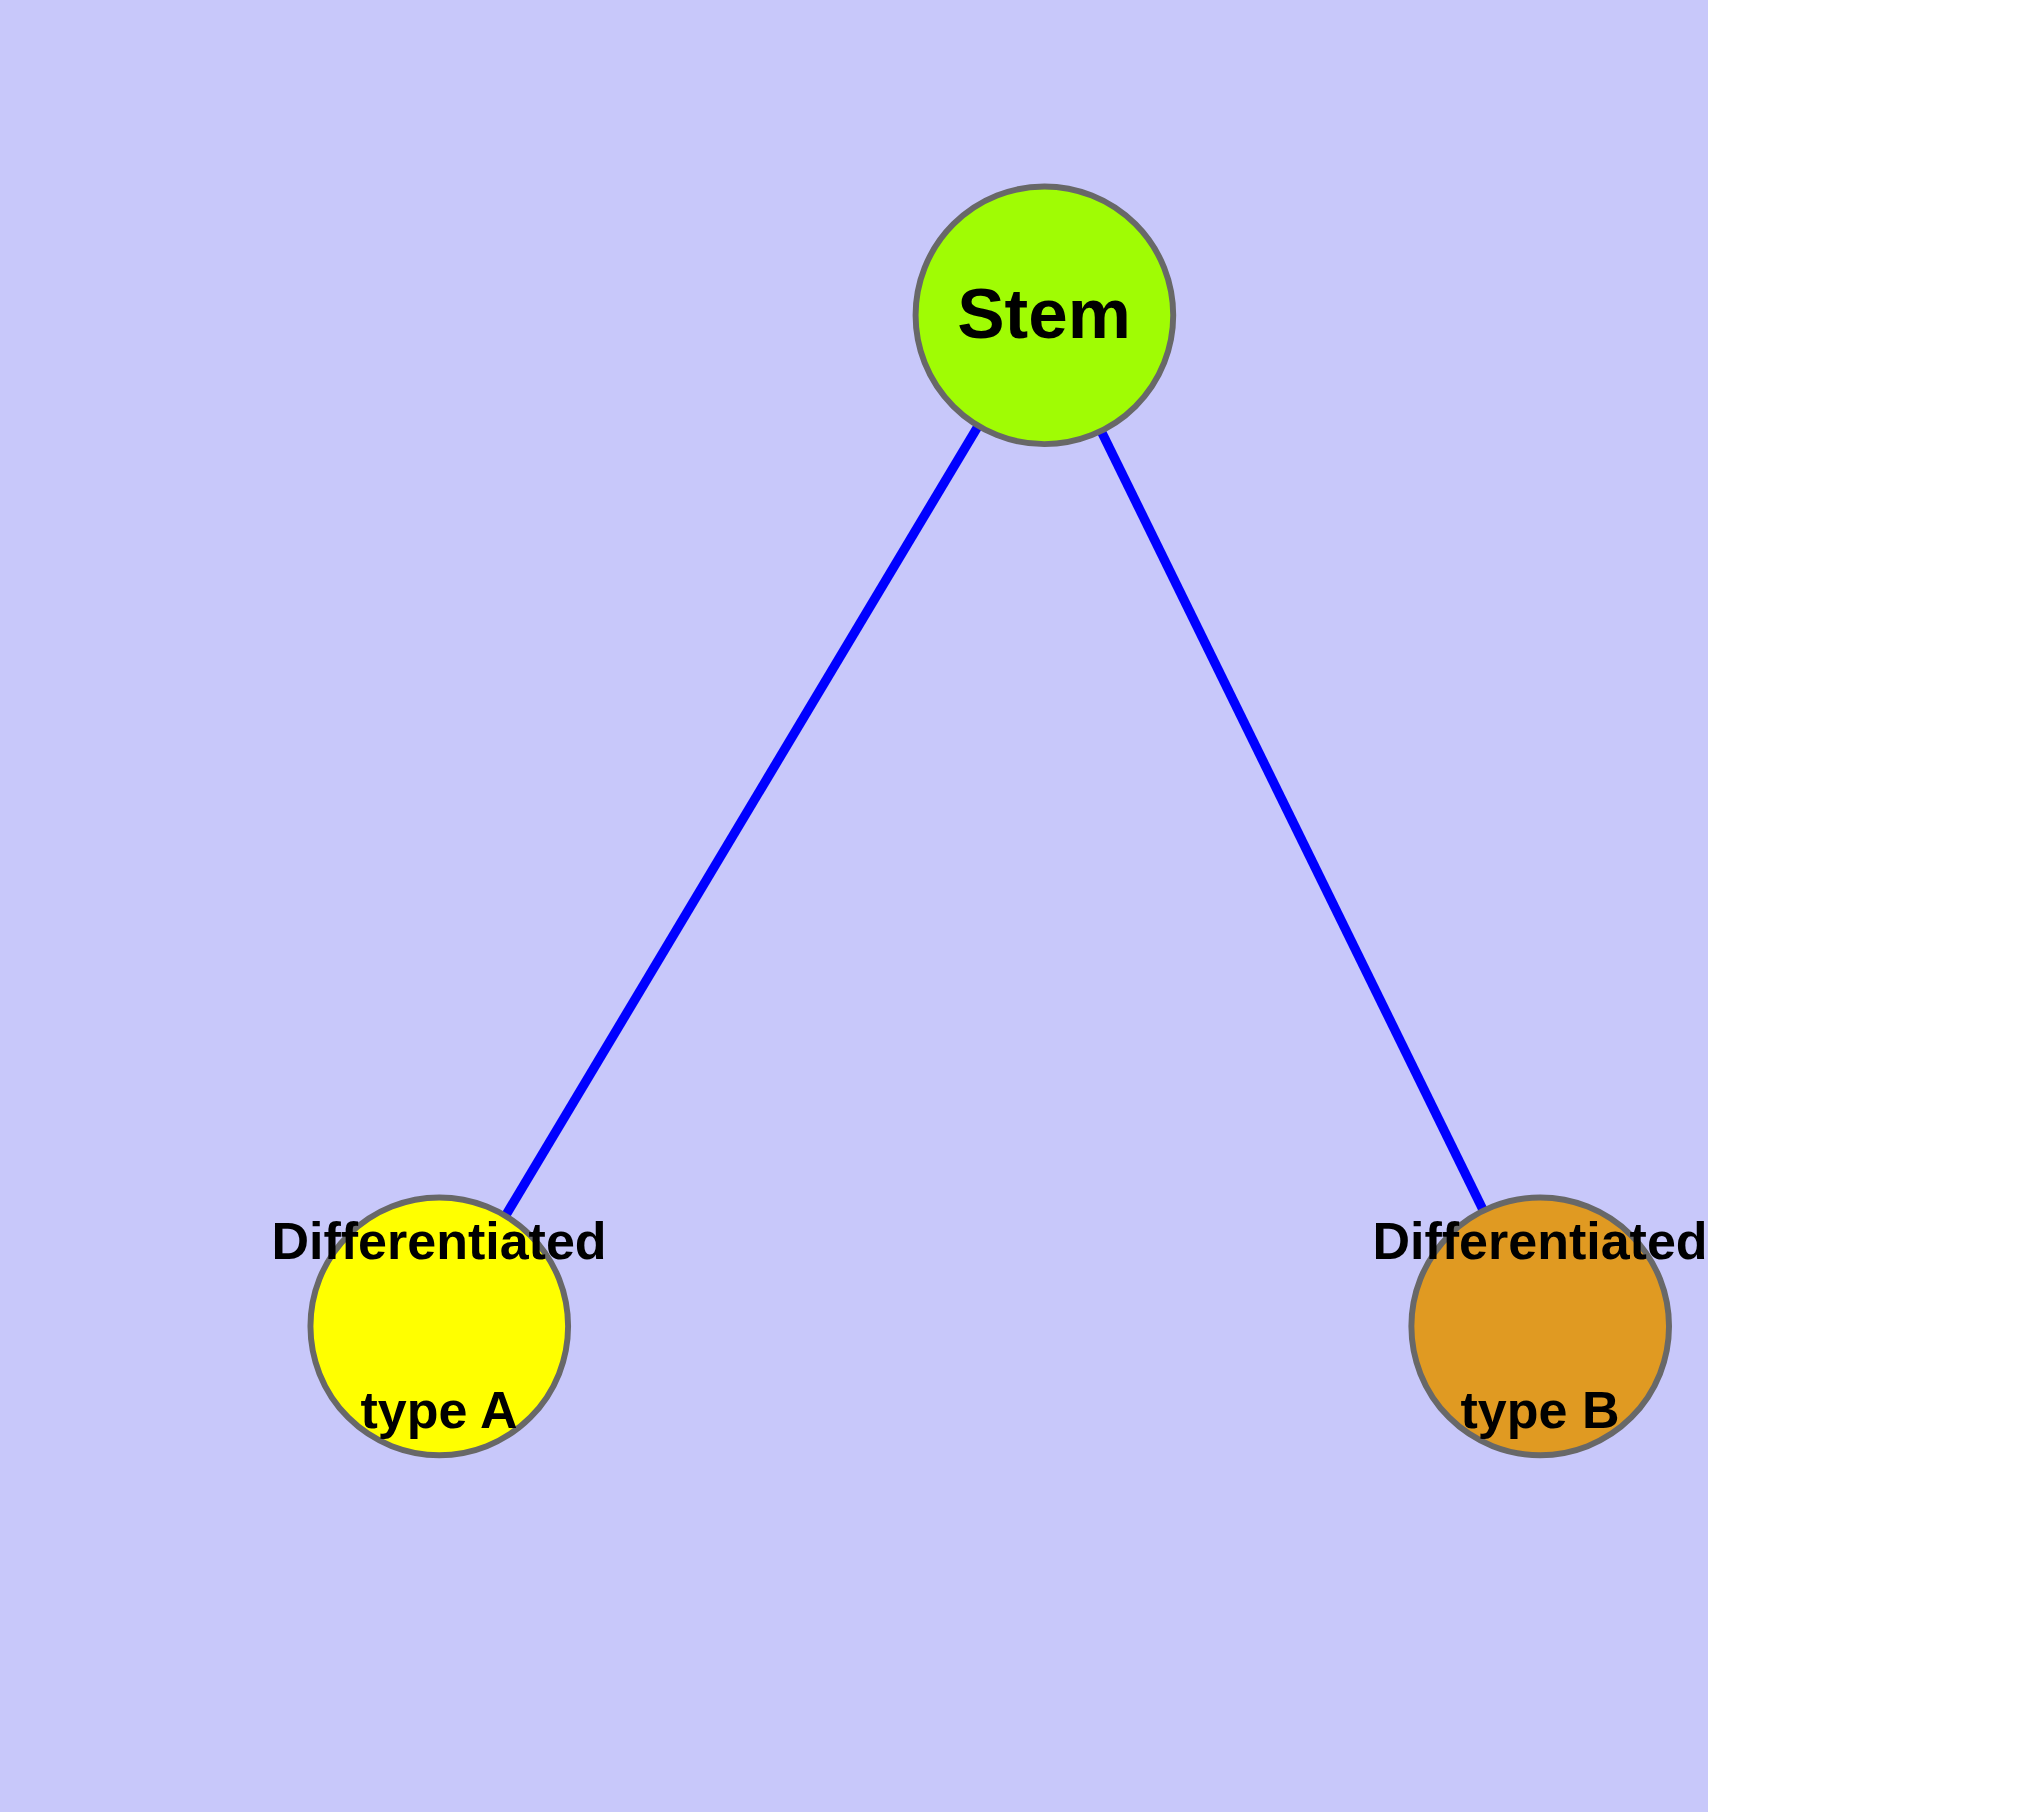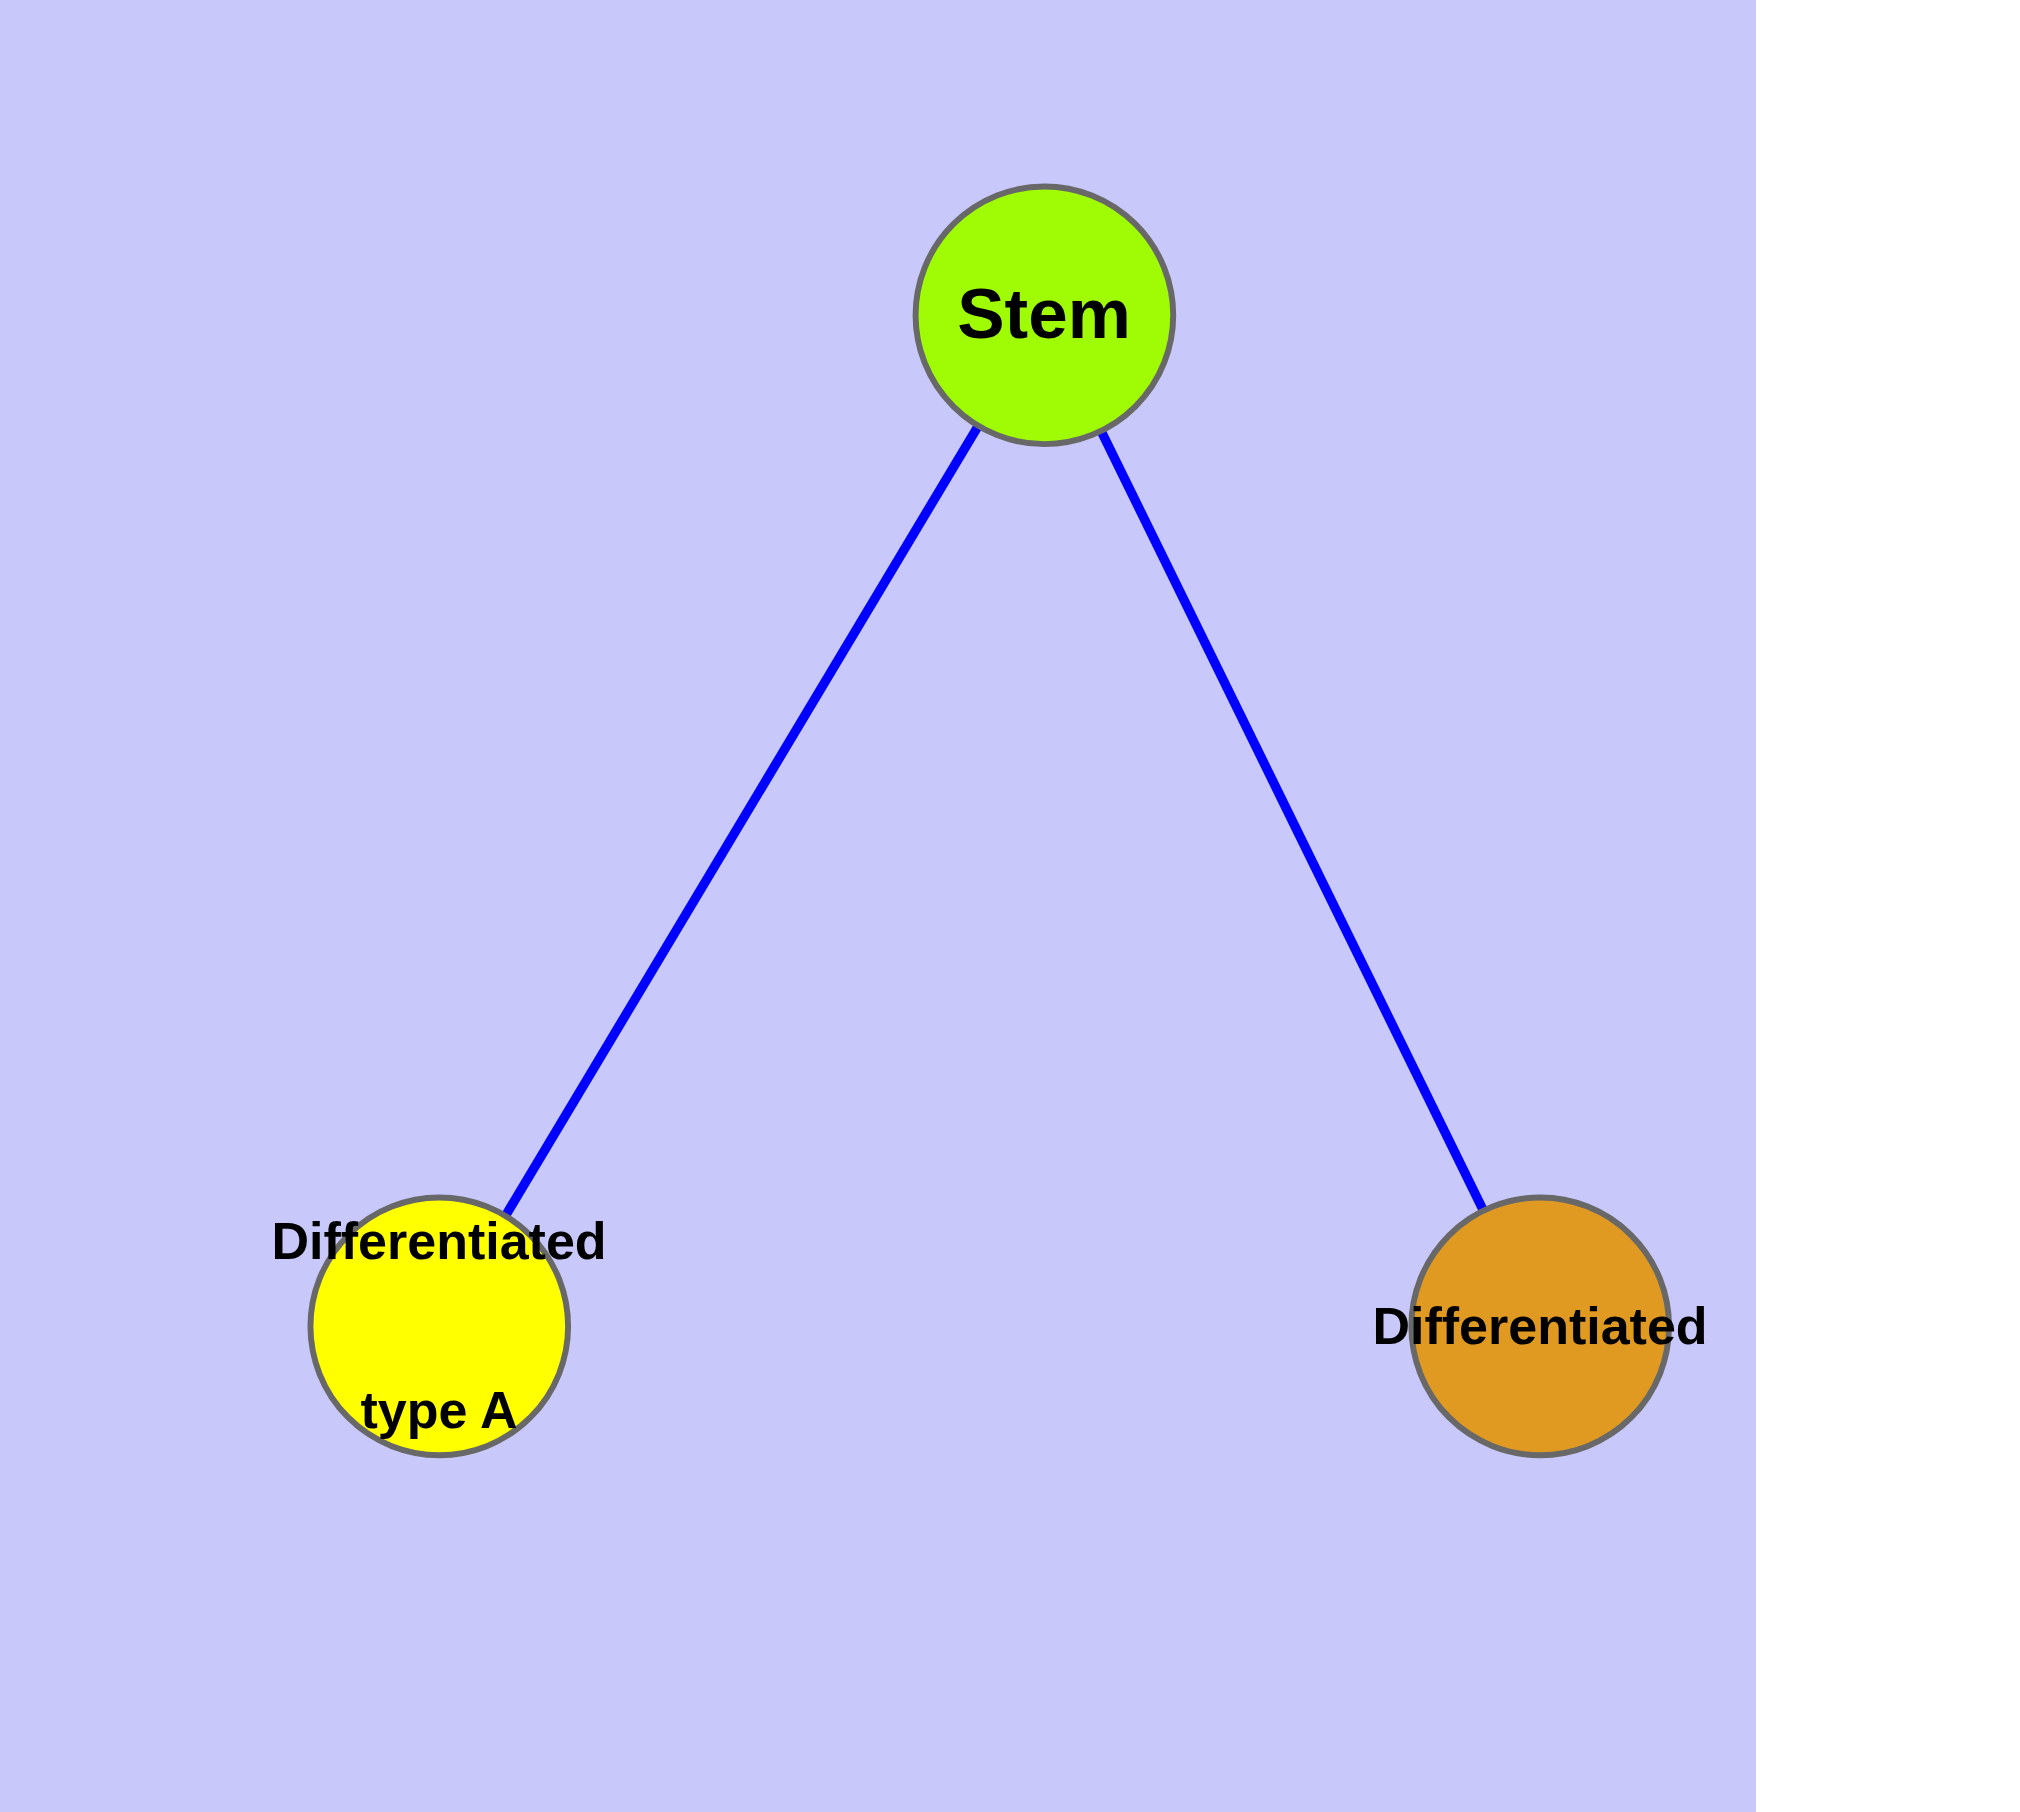--- a/index.html
+++ b/index.html
@@ -50,21 +50,21 @@
   .label-stem {
     font-size: 71px;
   }
   .label-leaf {
     font-size: 52px;
   }
 </style>
 </head>
 <body>
 
-<div id="graph-canvas" style="background: rgb(200, 200, 250); width: 1708px; height: 1812px; padding-left: 48px;">
+<div id="graph-canvas" style="background: rgb(200, 200, 250); width: 1708px; height: 1812px;">
 
   <svg id="graph-svg" viewBox="0 0 2384 2138">
     <g>
       <line class="edge-line" x1="1153.9413892576988" y1="502.42566192656216" x2="596.0586107423012" y2="1434.574338073438" stroke="#0000ff"></line>
       <line class="edge-line" x1="1298.9219814095145" y1="508.47508345564256" x2="1750.0780185904855" y2="1428.5249165443574" stroke="#0000ff"></line>
     </g>
     <g>
       <circle class="node-circle" cx="1232" cy="372" r="152" fill="#a0fc04" stroke="#686868"></circle>
       <circle class="node-circle" cx="518" cy="1565" r="152" fill="#ffff00" stroke="#686868"></circle>
       <circle class="node-circle" cx="1817" cy="1565" r="152" fill="#e09a22" stroke="#686868"></circle>
@@ -75,16 +75,17 @@
     <div>Stem</div>
   </div>
 
   <div class="node-label label-leaf" style="left:439px; top:1326px;">
     <div>Differentiated</div>
     <div>type A</div>
   </div>
 
   <div class="node-label label-leaf" style="left:1540px; top:1326px;">
     <div>Differentiated</div>
+    <div>type B</div>
   </div>
 
 </div>
 
 
 </body></html>

